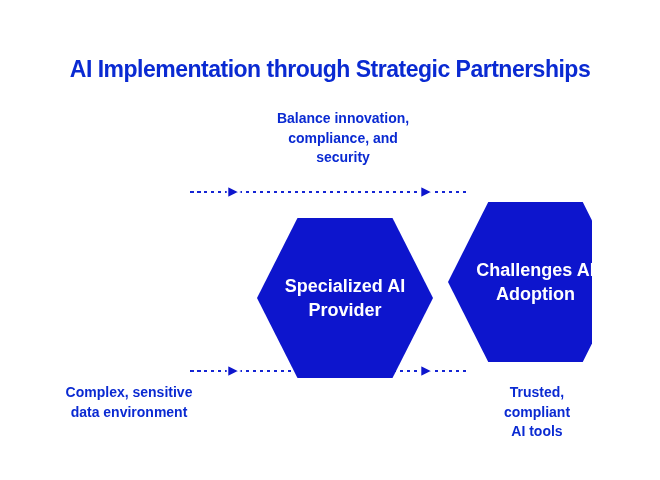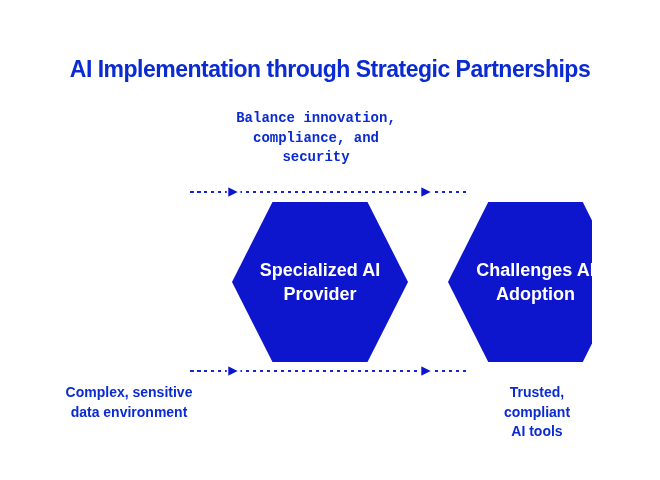--- a/index.html
+++ b/index.html
@@ -30,21 +30,21 @@
   .edge-label {
     position: absolute;
     transform: translateX(-50%);
     text-align: center;
     font-size: 14px;
     font-weight: bold;
     line-height: 19.5px;
     color: var(--blue-text, #0a2ad2);
     white-space: pre-line;
   }
-  .edge-label.top    { left: 316px; top: 109px; font-family: Liberation Mono, monospace; }
+  .edge-label.top    { left: 343px; top: 109px; }
   .edge-label.bleft  { left: 129px; top: 383px; }
   .edge-label.bright { left: 537px; top: 383px; }
   .dash-line {
     position: absolute;
     left: 190px;
     width: 280px;
     height: 2px;
     background: repeating-linear-gradient(
       90deg,
       var(--line-blue, #0a2ad2) 0px,
@@ -64,21 +64,21 @@
     position: absolute;
     top: 202px;
     height: 160px;
     background: var(--hex-fill, #0d15cd);
     clip-path: polygon(23% 0%, 77% 0%, 100% 50%, 77% 100%, 23% 100%, 0% 50%);
     display: flex;
     align-items: center;
     justify-content: center;
   }
   .hex.h1 { left: 37px;  width: 178px; }
-  .hex.h2 { left: 232px; width: 176px; }
+  .hex.h2 { left: 257px; width: 176px; margin-top: 16px; }
   .hex.h3 { left: 448px; width: 175px; }
   .hex-label {
     color: var(--hex-text, #ffffff);
     font-size: 18px;
     font-weight: bold;
     line-height: 24px;
     text-align: center;
     white-space: pre-line;
   }
 </style>

